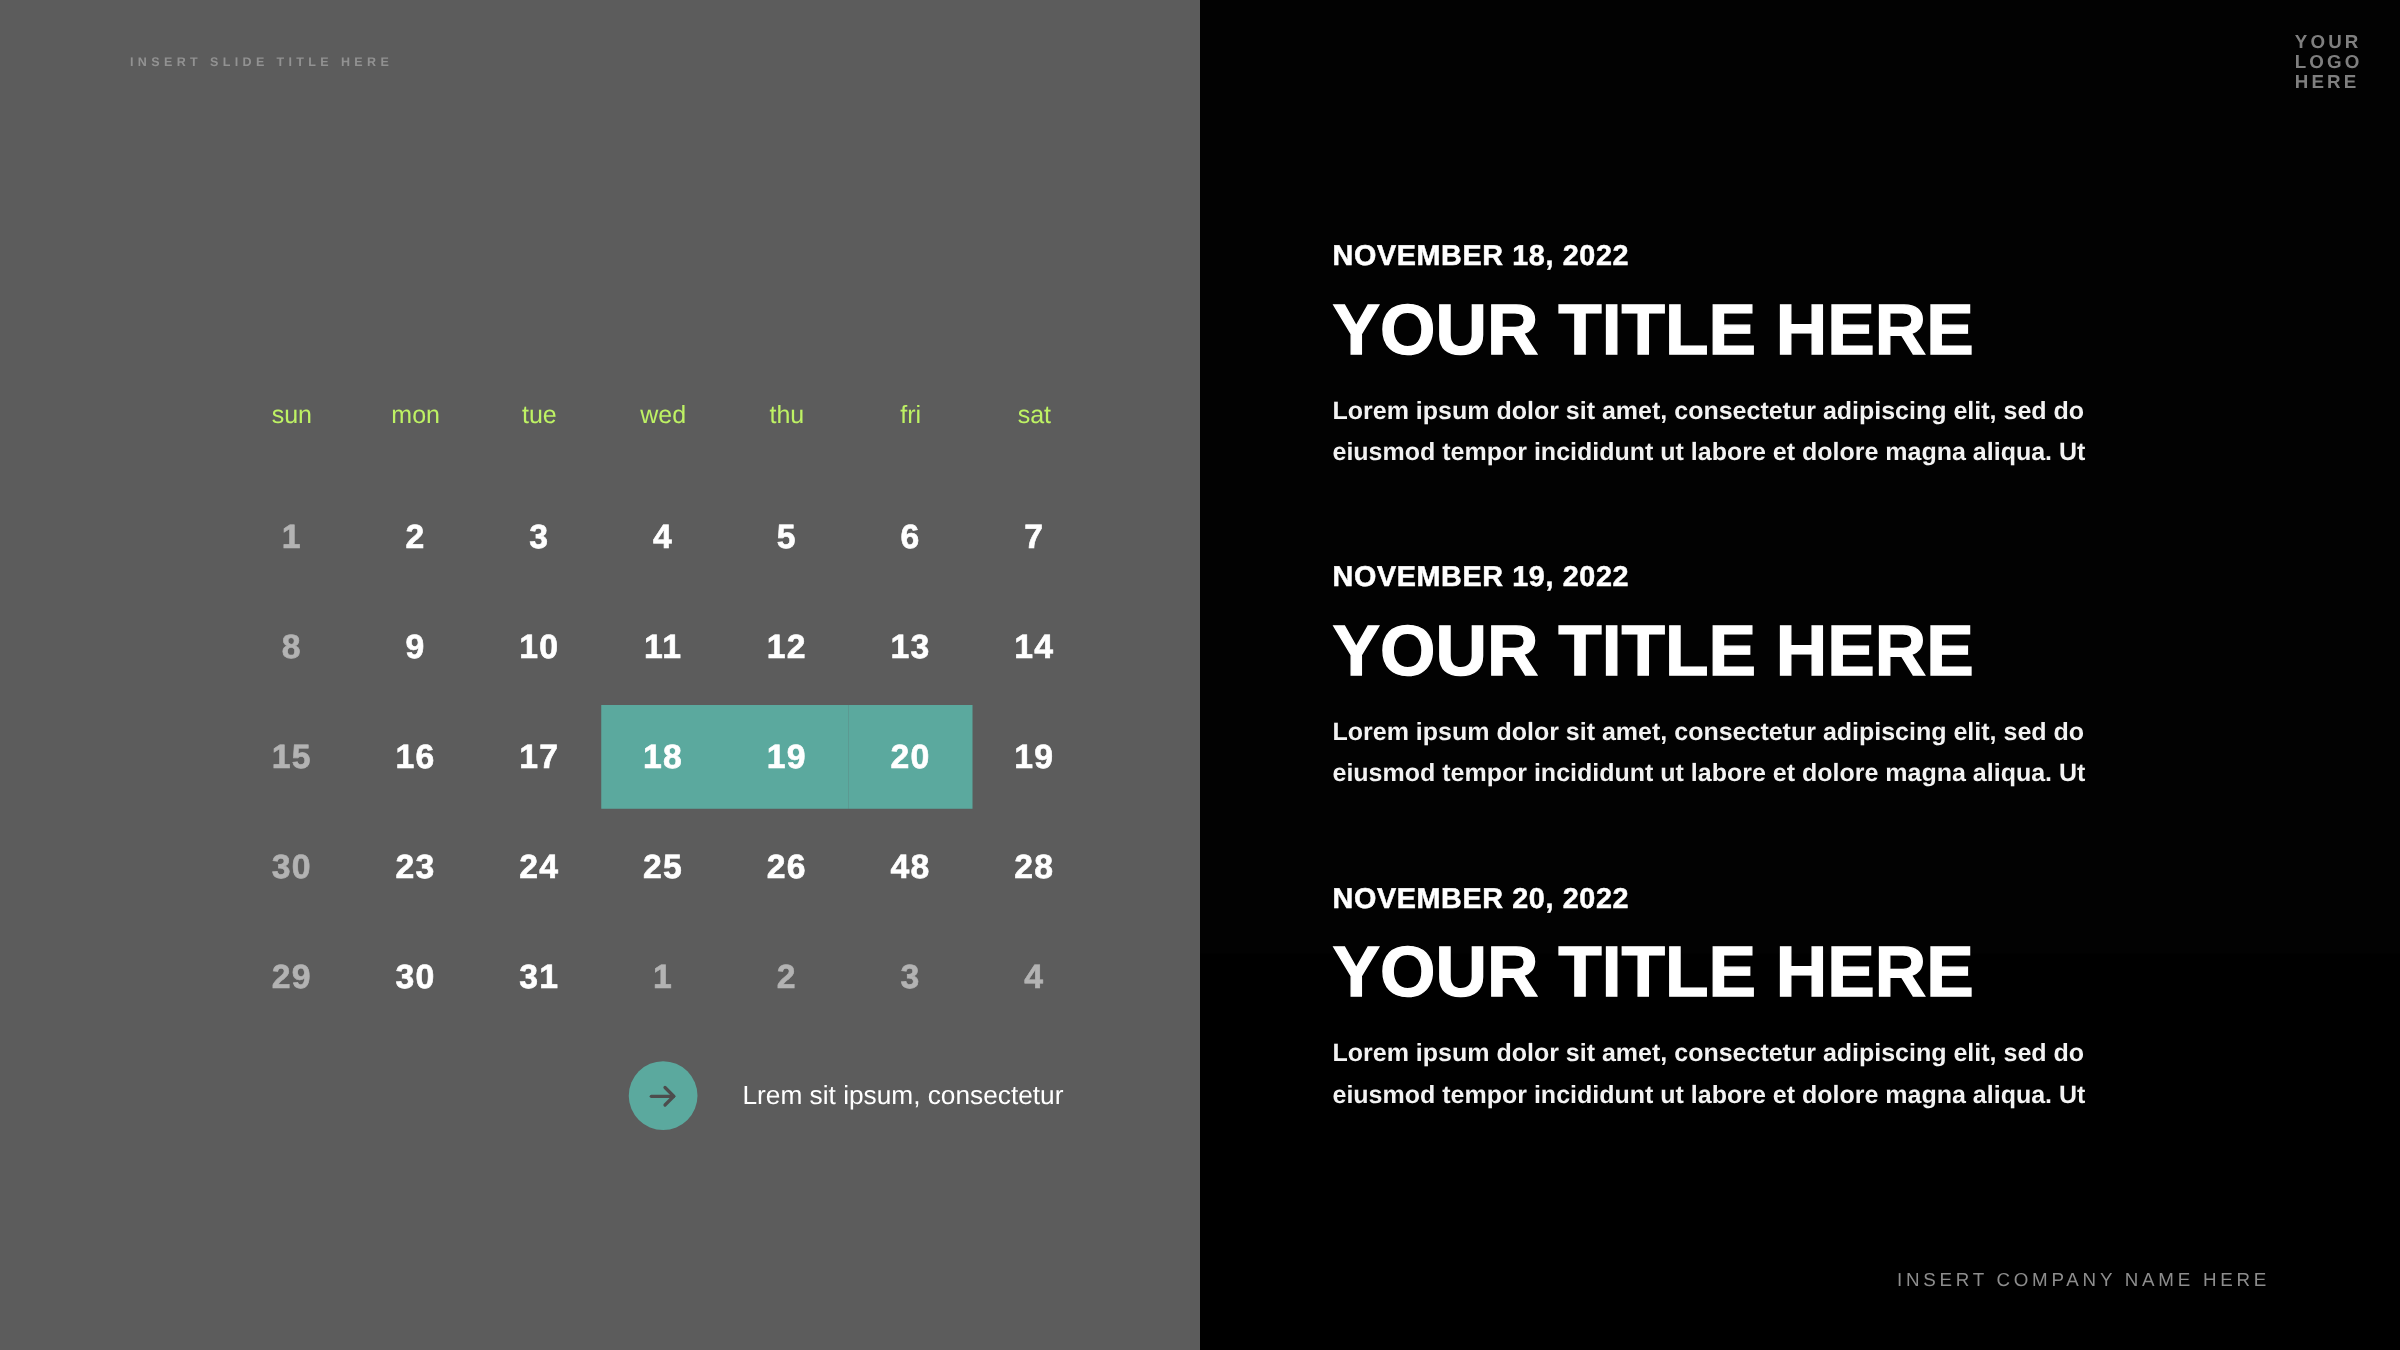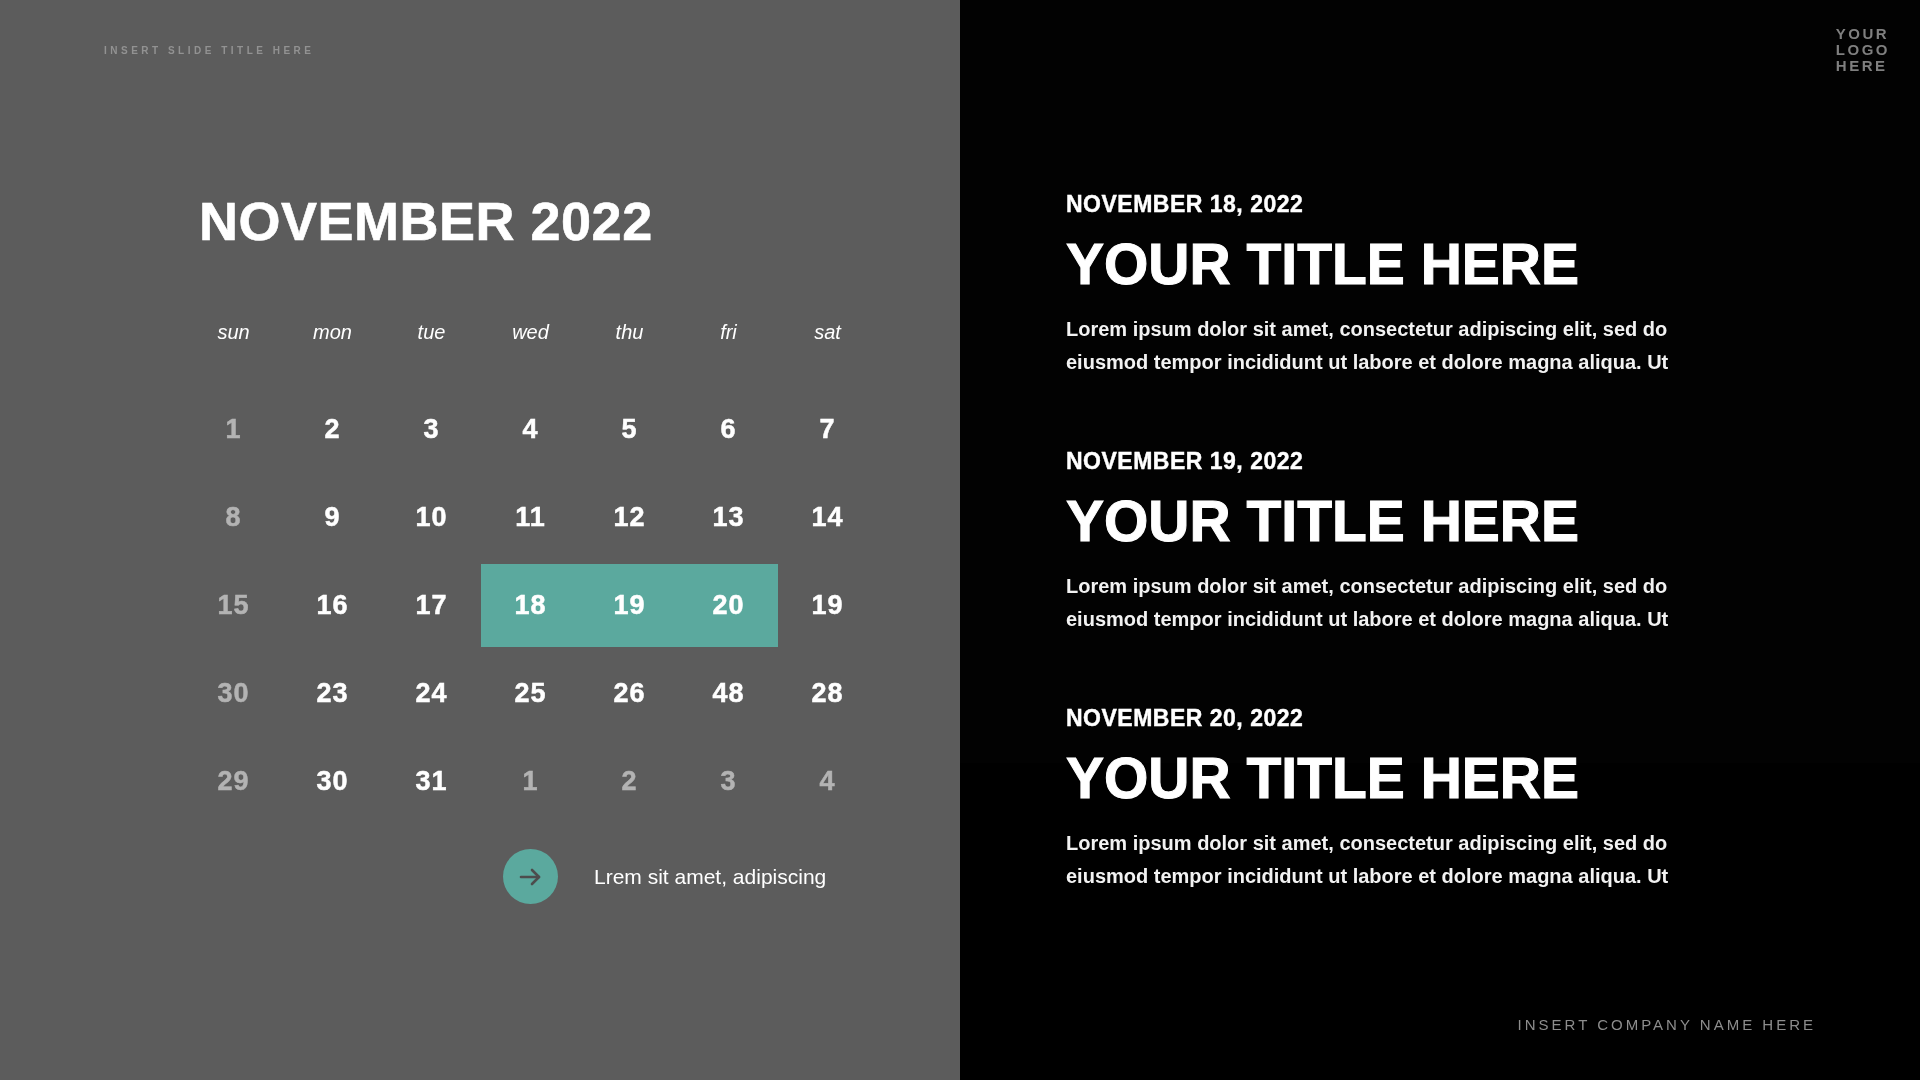--- a/index.html
+++ b/index.html
@@ -27,21 +27,21 @@
     white-space:nowrap;
   }
   .calendar-grid{
     position:absolute;left:184px;top:312px;
     display:grid;
     grid-template-columns:repeat(7,99px);
     grid-template-rows:73px repeat(5,88px);
   }
   .day-header{
     align-self:start;height:40px;line-height:40px;
-    text-align:center;font-size:20px;font-weight:400;color:#ffffff;font-style:italic;
+    text-align:center;font-size:20px;font-weight:400;color:#bef264;
   }
   .date-cell{
     align-self:center;height:83px;width:99px;
     display:flex;align-items:center;justify-content:center;
     font-size:27px;font-weight:800;letter-spacing:1px;color:#ffffff;
     -webkit-text-stroke:0.5px currentColor;
   }
   .date-cell.dim{color:var(--dim);}
   .date-cell.highlight{background:var(--accent);}
   .cta-row{position:absolute;left:503px;top:849px;display:flex;align-items:center;}
@@ -79,21 +79,20 @@
 </style>
 </head>
 <body>
 
 <div class="slide">
 
   <section class="left-panel">
 
     <div class="slide-title">INSERT SLIDE TITLE HERE</div>
 
-    <h1 class="month-title">NOVEMBER 2022</h1>
 
     <div class="calendar-grid">
         <div class="day-header">sun</div>
         <div class="day-header">mon</div>
         <div class="day-header">tue</div>
         <div class="day-header">wed</div>
         <div class="day-header">thu</div>
         <div class="day-header">fri</div>
         <div class="day-header">sat</div>
         <div class="date-cell dim">1</div>
@@ -133,21 +132,21 @@
         <div class="date-cell dim">4</div>
       </div>
 
     <div class="cta-row">
       <div class="cta-circle">
         <svg width="26" height="22" viewBox="0 0 26 22" aria-hidden="true">
           <line x1="3" y1="11" x2="21" y2="11" stroke="#4d4d4d" stroke-width="2.6" stroke-linecap="round"></line>
           <polyline points="14,4 21,11 14,18" fill="none" stroke="#4d4d4d" stroke-width="2.6" stroke-linecap="round" stroke-linejoin="round"></polyline>
         </svg>
       </div>
-      <div class="cta-label">Lrem sit amet, adipiscing</div>
+      <div class="cta-label">Lrem sit ipsum, consectetur</div>
     </div>
 
   </section>
 
   <section class="right-panel">
 
     <div class="logo">
       <div>YOUR</div>
       <div>LOGO</div>
       <div>HERE</div>

